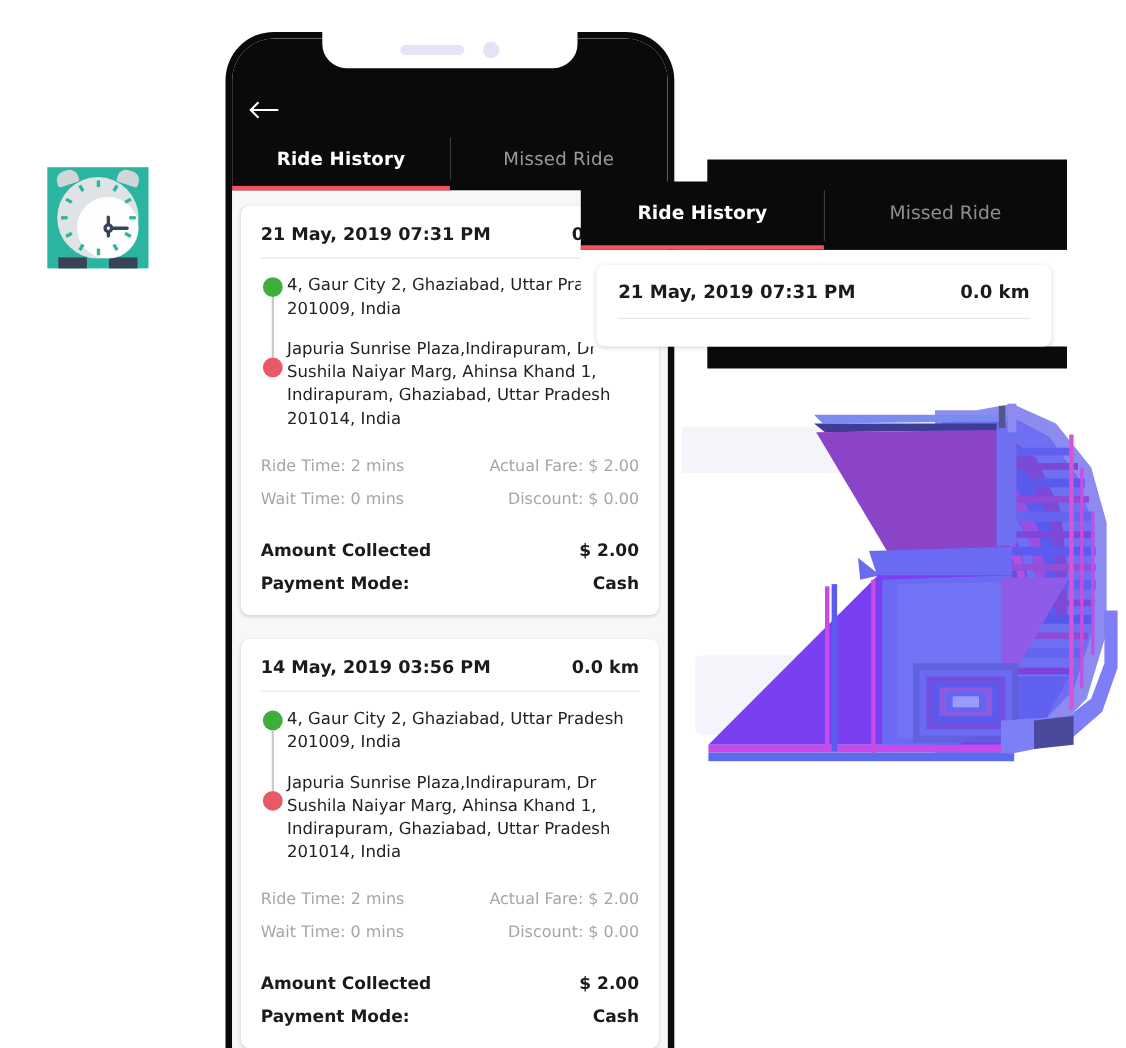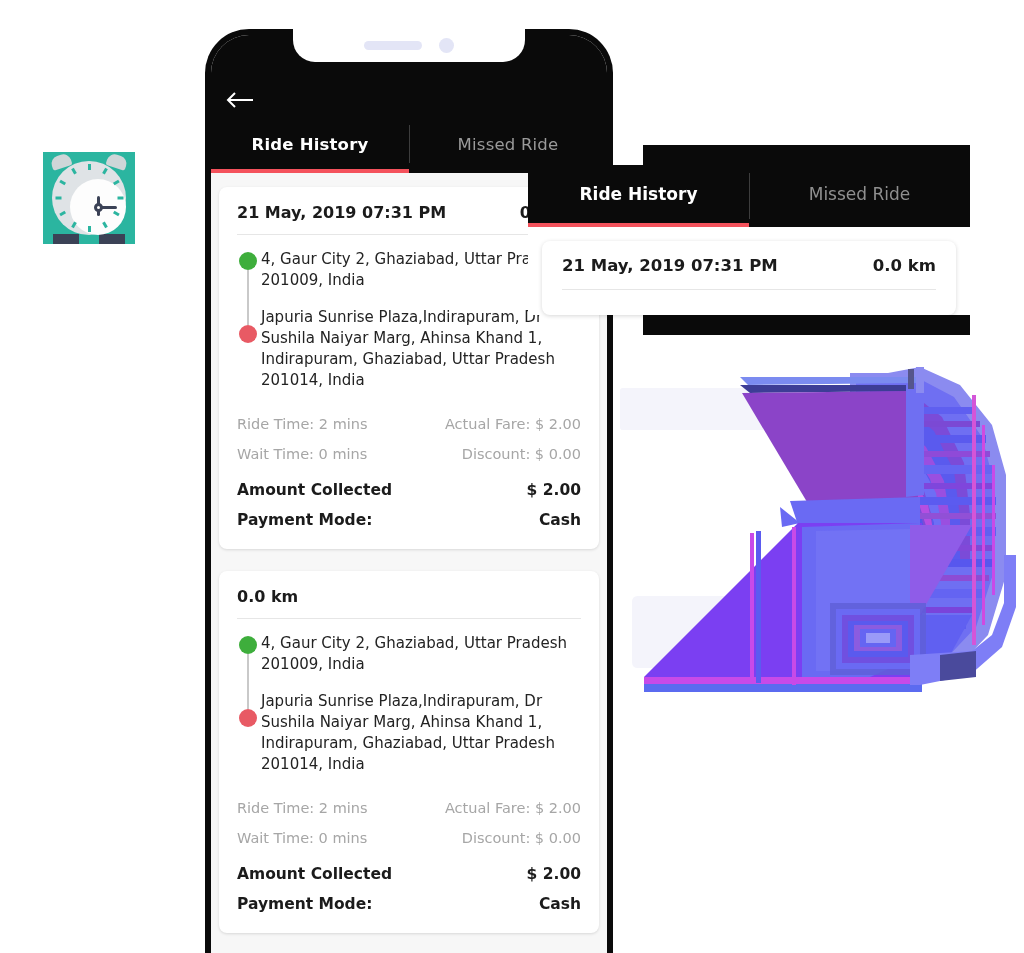--- a/index.html
+++ b/index.html
@@ -279,21 +279,21 @@
   .addr.pickup { margin-bottom: 16px; }
 
   .meta-rows { margin-top: 18px; }
   .meta-row {
     display: flex;
     justify-content: space-between;
     font-size: 14.5px;
     color: #a6a6a6;
     line-height: 30px;
   }
-  .totals { margin-top: 6px; }
+  .totals { margin-top: 16px; }
   .total-row {
     display: flex;
     justify-content: space-between;
     font-size: 15.5px;
     font-weight: 700;
     color: #1b1b1b;
     line-height: 30px;
   }
 
   
@@ -548,20 +548,21 @@
           </div>
           <div class="total-row">
             <span>Payment Mode:</span>
             <span>Cash</span>
           </div>
         </div>
       </div>
 
       <div class="ride-card">
         <div class="card-head">
+          <span>14 May, 2019 03:56 PM</span>
           <span>0.0 km</span>
         </div>
         <div class="card-sep"></div>
         <div class="route">
           <div class="route-rail">
             <div class="dot pickup"></div>
             <div class="rail-line" style="top:21px;height:55px;"></div>
             <div class="dot drop" style="top:76px;"></div>
           </div>
           <div class="route-texts">

